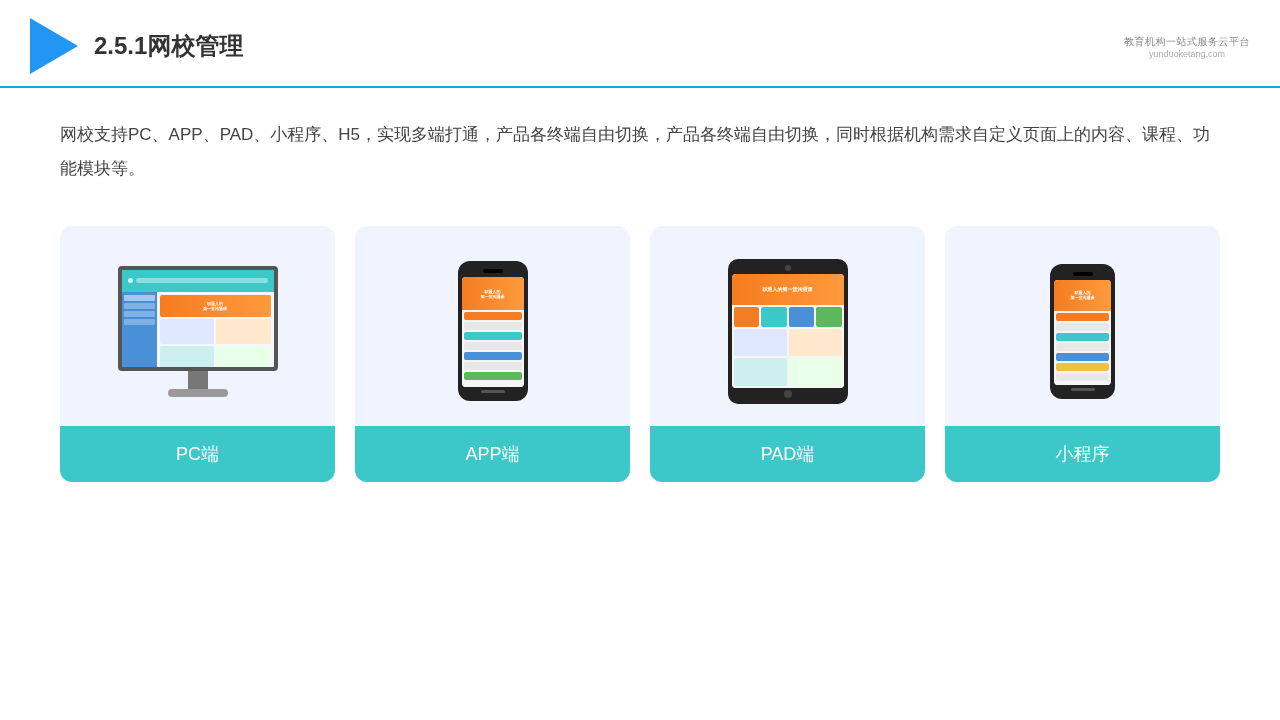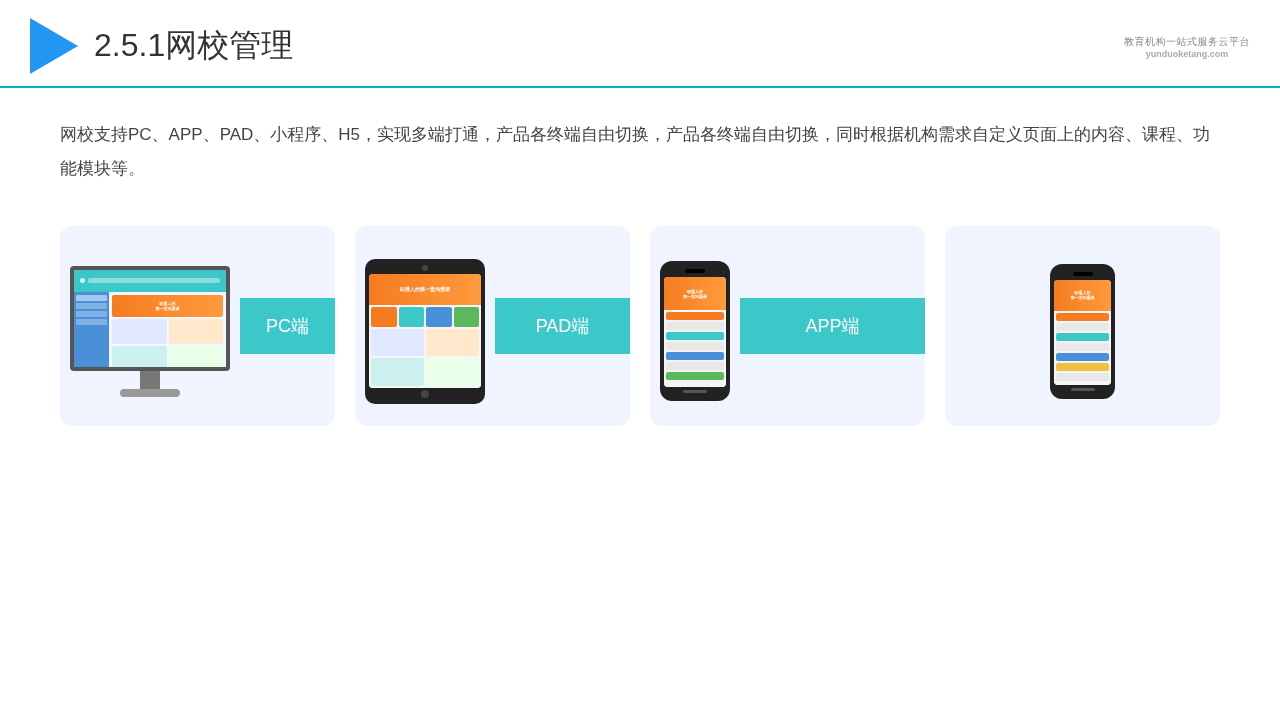--- a/index.html
+++ b/index.html
@@ -29,22 +29,22 @@
 
     .logo-triangle {
       width: 0;
       height: 0;
       border-top: 28px solid transparent;
       border-bottom: 28px solid transparent;
       border-left: 48px solid #2196F3;
     }
 
     .page-title {
-      font-size: 32px;
-      font-weight: 400;
+      font-size: 24px;
+      font-weight: 700;
       color: #333;
     }
 
     .logo-right {
       display: flex;
       flex-direction: column;
       align-items: center;
     }
 
     .logo-cloud {
@@ -70,21 +70,20 @@
       color: #888;
       text-align: center;
       margin-top: 2px;
       letter-spacing: 0.5px;
     }
 
     .logo-url {
       font-size: 9px;
       color: #aaa;
       text-align: center;
-      font-weight: bold;
     }
 
     
     .description {
       padding: 30px 60px 10px 60px;
       font-size: 17px;
       color: #444;
       line-height: 2;
     }
 
@@ -94,20 +93,21 @@
       gap: 20px;
       padding: 30px 60px 20px 60px;
       justify-content: space-between;
     }
 
     .card {
       flex: 1;
       background: #f0f4ff;
       border-radius: 12px;
       display: flex;
+      flex-direction: column;
       align-items: center;
       overflow: hidden;
       position: relative;
     }
 
     .card-image-area {
       width: 100%;
       flex: 1;
       display: flex;
       align-items: center;
@@ -322,20 +322,46 @@
         </div>
         <div class="monitor-neck"></div>
         <div class="monitor-base"></div>
       </div>
     </div>
     <div class="card-label">PC端</div>
   </div>
 
   <div class="card">
     <div class="card-image-area">
+      <div class="phone-mockup">
+        <div class="phone-body">
+          <div class="phone-notch"></div>
+          <div class="phone-screen">
+            <div class="phone-screen-top">
+              <div class="phone-screen-top-text">职通人的<br>第一堂沟通课</div>
+            </div>
+            <div class="phone-screen-body">
+              <div class="phone-row orange"></div>
+              <div class="phone-row"></div>
+              <div class="phone-row teal"></div>
+              <div class="phone-row"></div>
+              <div class="phone-row" style="background:#4a90d9;"></div>
+              <div class="phone-row"></div>
+              <div class="phone-row" style="background:#5cb85c;"></div>
+            </div>
+          </div>
+          <div class="phone-home-indicator"></div>
+        </div>
+      </div>
+    </div>
+    <div class="card-label">APP端</div>
+  </div>
+
+  <div class="card">
+    <div class="card-image-area">
       <div>
         <div class="tablet-body">
           <div class="tablet-camera"></div>
           <div class="tablet-screen">
             <div class="tablet-screen-top">
               <div style="display:flex;align-items:center;justify-content:center;height:100%;">
                 <div style="font-size:5px;color:#fff;font-weight:bold;text-align:center;">职通人的第一堂沟通课</div>
               </div>
             </div>
             <div style="flex:1;background:#f5f5f5;padding:2px;display:flex;flex-direction:column;gap:2px;">
@@ -356,62 +382,37 @@
           <div style="width:8px;height:8px;background:#444;border-radius:50%;margin:2px auto 0;"></div>
         </div>
       </div>
     </div>
     <div class="card-label">PAD端</div>
   </div>
 
   <div class="card">
     <div class="card-image-area">
       <div class="phone-mockup">
-        <div class="phone-body">
+        <div class="phone-body" style="width:65px;height:135px;">
           <div class="phone-notch"></div>
           <div class="phone-screen">
             <div class="phone-screen-top">
               <div class="phone-screen-top-text">职通人的<br>第一堂沟通课</div>
             </div>
             <div class="phone-screen-body">
               <div class="phone-row orange"></div>
               <div class="phone-row"></div>
               <div class="phone-row teal"></div>
               <div class="phone-row"></div>
               <div class="phone-row" style="background:#4a90d9;"></div>
-              <div class="phone-row"></div>
-              <div class="phone-row" style="background:#5cb85c;"></div>
+              <div class="phone-row" style="background:#f0c040;"></div>
+              <div class="phone-row"></div>
             </div>
           </div>
           <div class="phone-home-indicator"></div>
         </div>
       </div>
     </div>
-    <div class="card-label">APP端</div>
-  </div>
-
-  <div class="card">
-    <div class="card-image-area">
-      <div class="phone-mockup">
-        <div class="phone-body" style="width:65px;height:135px;">
-          <div class="phone-notch"></div>
-          <div class="phone-screen">
-            <div class="phone-screen-top">
-              <div class="phone-screen-top-text">职通人的<br>第一堂沟通课</div>
-            </div>
-            <div class="phone-screen-body">
-              <div class="phone-row orange"></div>
-              <div class="phone-row"></div>
-              <div class="phone-row teal"></div>
-              <div class="phone-row"></div>
-              <div class="phone-row" style="background:#4a90d9;"></div>
-              <div class="phone-row" style="background:#f0c040;"></div>
-              <div class="phone-row"></div>
-            </div>
-          </div>
-          <div class="phone-home-indicator"></div>
-        </div>
-      </div>
-    </div>
+    <div class="card-label">小程序</div>
   </div>
 
 
 </div>
 
 </body></html>

